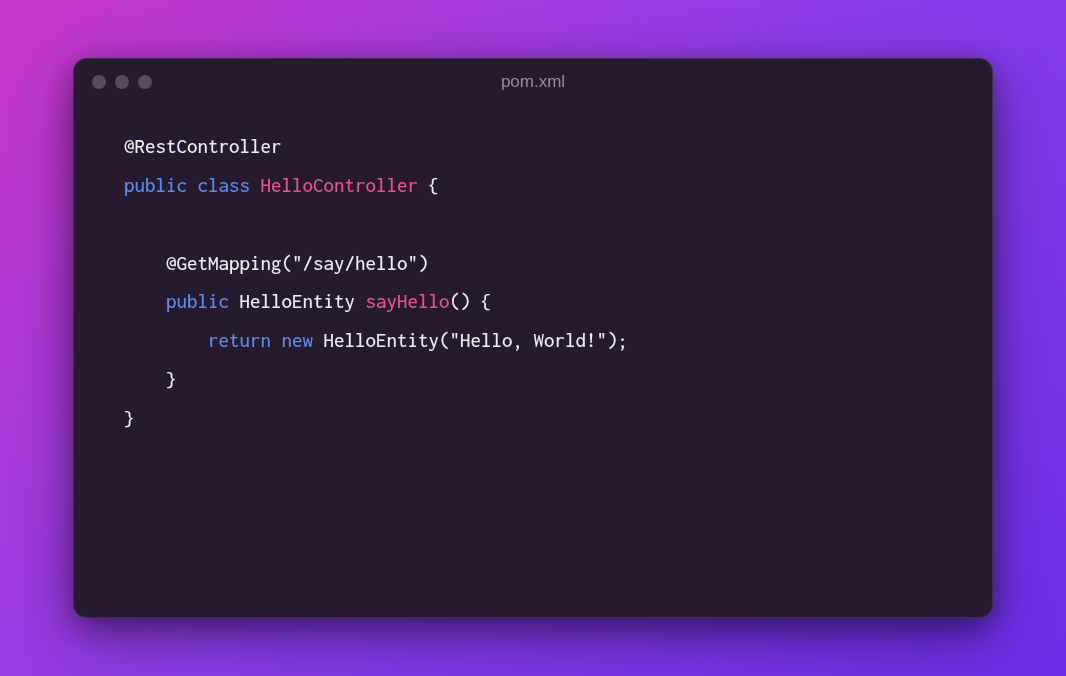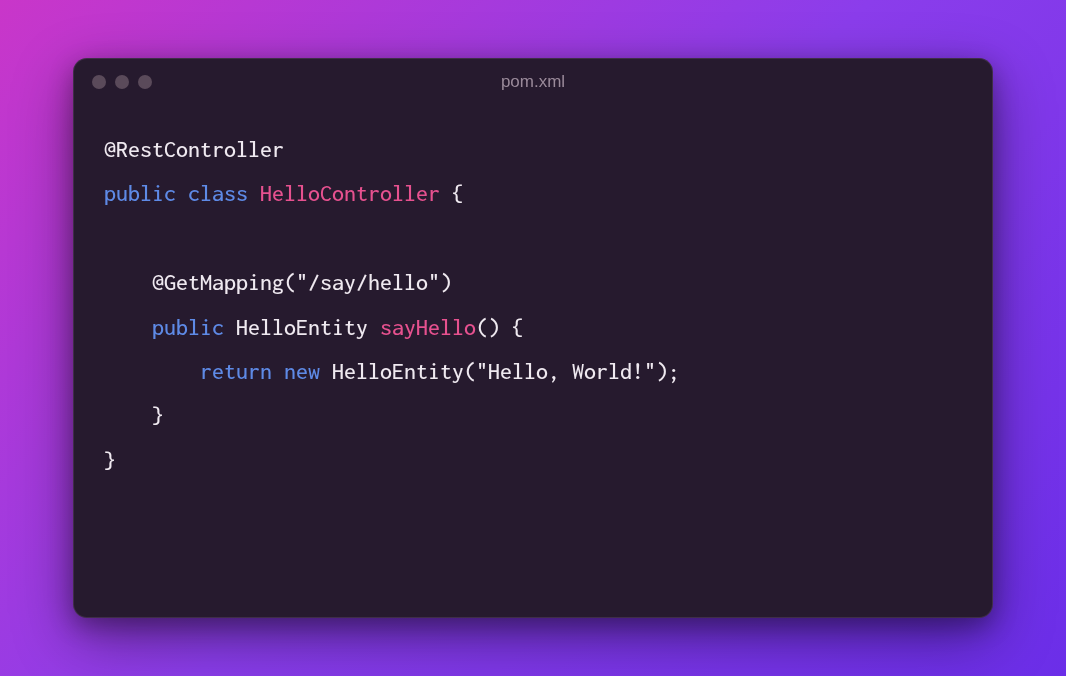--- a/index.html
+++ b/index.html
@@ -57,26 +57,27 @@
       color: #9a8a9a;
       font-size: 17px;
       font-family: -apple-system, BlinkMacSystemFont, 'Segoe UI', sans-serif;
       width: 100%;
       text-align: center;
     }
 
     .code-area {
       flex: 1;
       padding: 22px 30px;
-      font-size: 24px;
+      font-size: 21px;
       line-height: 1.85;
       font-weight: 500;
       white-space: pre;
       color: #efe9f0;
       overflow: hidden;
+      margin-left: 20px;
     }
 
     .tok-annotation-at {
       color: #efe9f0;
     }
 
     .tok-annotation-name {
       color: #efe9f0;
     }
 

